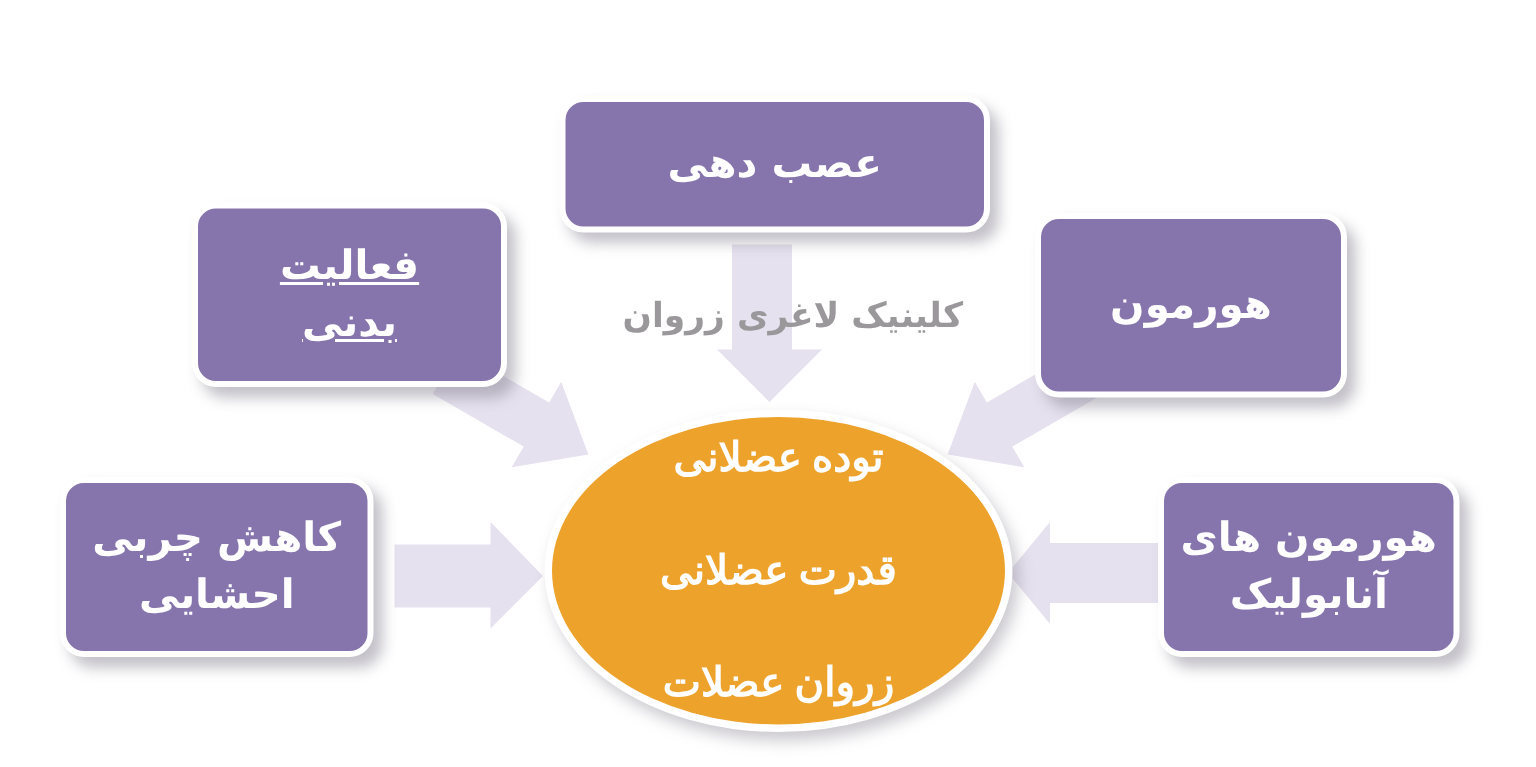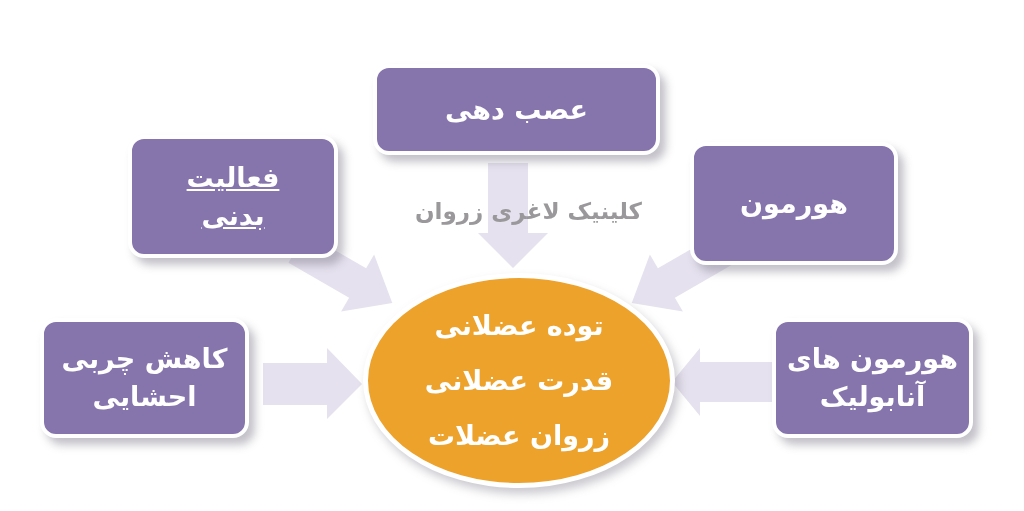--- a/index.html
+++ b/index.html
@@ -69,24 +69,25 @@
     background: #EDA22C;
     border: 5px solid #ffffff;
     border-radius: 50%;
     box-shadow: 4px 6px 10px rgba(125,120,135,0.40);
     color: #ffffff;
     font-weight: bold;
     font-size: 27px;
     display: flex;
     flex-direction: column;
     align-items: center;
-    justify-content: center;
+    justify-content: space-between;
     text-align: center;
     direction: rtl;
     z-index: 3;
+    font-family: Liberation Serif, serif;
   }
   .ellipse .line { line-height: 55px; white-space: nowrap; }
 </style>
 </head>
 <body>
 
 <div class="canvas">
 
   <svg class="arrows-layer" viewBox="0 0 1024 511" xmlns="http://www.w3.org/2000/svg">
     <polygon class="arrow" points="488,163 528,163 528,233 548,233 513,268 478,233 488,233"></polygon>

